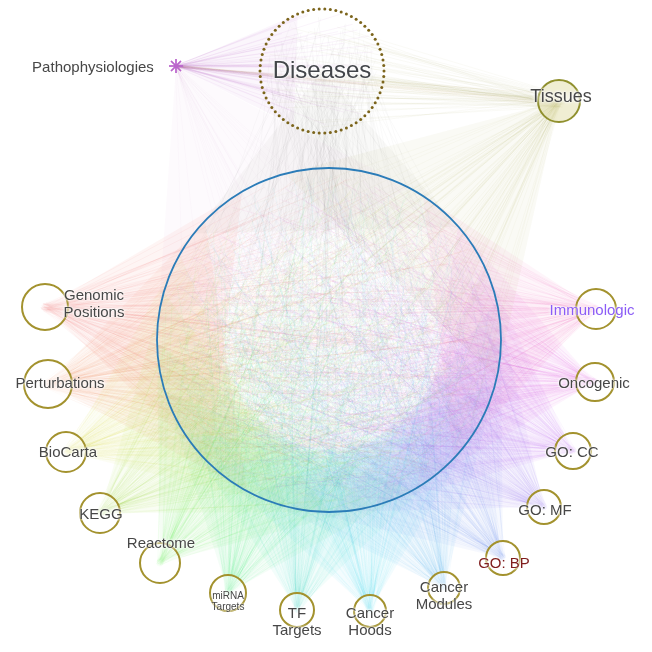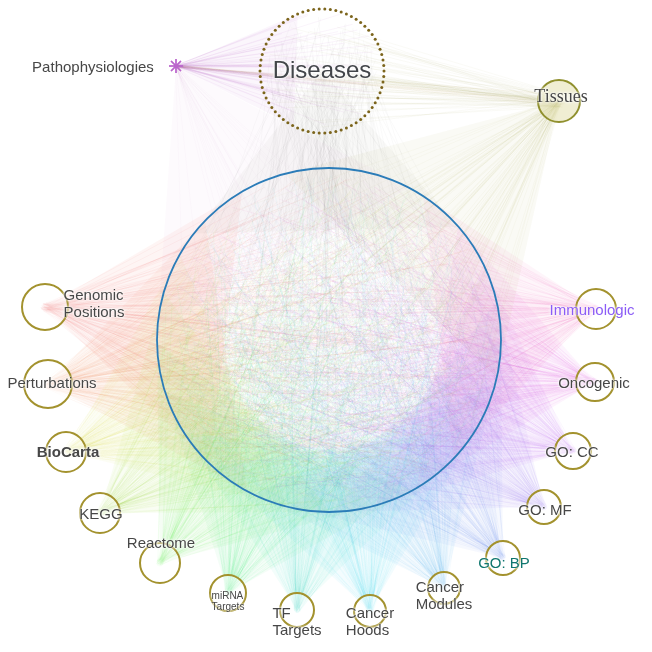--- a/index.html
+++ b/index.html
@@ -13,20 +13,21 @@
   }
   #net-svg { position: absolute; left: 0; top: 0; }
   #labels {
     position: absolute; left: 0; top: 0;
     width: 100%; height: 100%;
     pointer-events: none;
   }
   .node-label {
     position: absolute;
     transform: translate(-50%, -50%);
+    text-align: center;
     white-space: pre-line;
     line-height: 1.12;
     text-shadow: 0 0 2px #fff, 0 0 3px #fff, 0 0 4px #fff;
   }
 </style>
 </head>
 <body>
 
 <div id="stage">
   <svg id="net-svg" width="652" height="652" viewBox="0 0 652 652">
@@ -2285,35 +2286,35 @@
         <circle cx="444" cy="588" r="16" fill="#ffffff" fill-opacity="0.5" stroke="#a3922e" stroke-width="2"></circle>
         <circle cx="503" cy="558" r="17" fill="#ffffff" fill-opacity="0.5" stroke="#a3922e" stroke-width="2"></circle>
         <circle cx="544" cy="507" r="17" fill="#ffffff" fill-opacity="0.5" stroke="#a3922e" stroke-width="2"></circle>
         <circle cx="573" cy="451" r="18" fill="#ffffff" fill-opacity="0.5" stroke="#a3922e" stroke-width="2"></circle>
         <circle cx="595" cy="382" r="19" fill="#ffffff" fill-opacity="0.5" stroke="#a3922e" stroke-width="2"></circle>
         <circle cx="596" cy="309" r="20" fill="#ffffff" fill-opacity="0.5" stroke="#a3922e" stroke-width="2"></circle>
       </g>
     </svg>
   <div id="labels">
       <div class="node-label" style="left: 322px; top: 70px; font-size: 24px; color: rgb(67, 70, 74);">Diseases</div>
-      <div class="node-label" style="left: 561px; top: 96px; font-size: 18px; color: rgb(71, 71, 71); font-family: Liberation Serif, serif;">Tissues</div>
+      <div class="node-label" style="left: 561px; top: 96px; font-size: 18px; color: rgb(71, 71, 71);">Tissues</div>
       <div class="node-label" style="left: 93px; top: 67px; font-size: 15px; color: rgb(71, 71, 71);">Pathophysiologies</div>
       <div class="node-label" style="left: 46px; top: 304px; font-size: 15px; color: rgb(71, 71, 71); margin-left: 48px;">Genomic
 Positions</div>
-      <div class="node-label" style="left: 52px; top: 383px; font-size: 15px; color: rgb(71, 71, 71);">Perturbations</div>
-      <div class="node-label" style="left: 68px; top: 452px; font-size: 15px; color: rgb(71, 71, 71); font-weight: bold;">BioCarta</div>
+      <div class="node-label" style="left: 60px; top: 383px; font-size: 15px; color: rgb(71, 71, 71);">Perturbations</div>
+      <div class="node-label" style="left: 68px; top: 452px; font-size: 15px; color: rgb(71, 71, 71);">BioCarta</div>
       <div class="node-label" style="left: 101px; top: 514px; font-size: 15px; color: rgb(71, 71, 71);">KEGG</div>
       <div class="node-label" style="left: 161px; top: 543px; font-size: 15px; color: rgb(71, 71, 71);">Reactome</div>
       <div class="node-label" style="left: 228px; top: 601px; font-size: 10px; color: rgb(71, 71, 71);">miRNA
 Targets</div>
       <div class="node-label" style="left: 297px; top: 622px; font-size: 15px; color: rgb(71, 71, 71);">TF
 Targets</div>
       <div class="node-label" style="left: 370px; top: 622px; font-size: 15px; color: rgb(71, 71, 71);">Cancer
 Hoods</div>
       <div class="node-label" style="left: 444px; top: 596px; font-size: 15px; color: rgb(71, 71, 71);">Cancer
 Modules</div>
-      <div class="node-label" style="left: 504px; top: 563px; font-size: 15px; color: #0f766e;">GO: BP</div>
+      <div class="node-label" style="left: 504px; top: 563px; font-size: 15px; color: #7f1d1d;">GO: BP</div>
       <div class="node-label" style="left: 545px; top: 510px; font-size: 15px; color: rgb(71, 71, 71);">GO: MF</div>
       <div class="node-label" style="left: 572px; top: 452px; font-size: 15px; color: rgb(71, 71, 71);">GO: CC</div>
       <div class="node-label" style="left: 594px; top: 383px; font-size: 15px; color: rgb(71, 71, 71);">Oncogenic</div>
       <div class="node-label" style="left: 592px; top: 310px; font-size: 15px; color: #8b5cf6;">Immunologic</div>
     </div>
 </div>
 
 </body></html>

